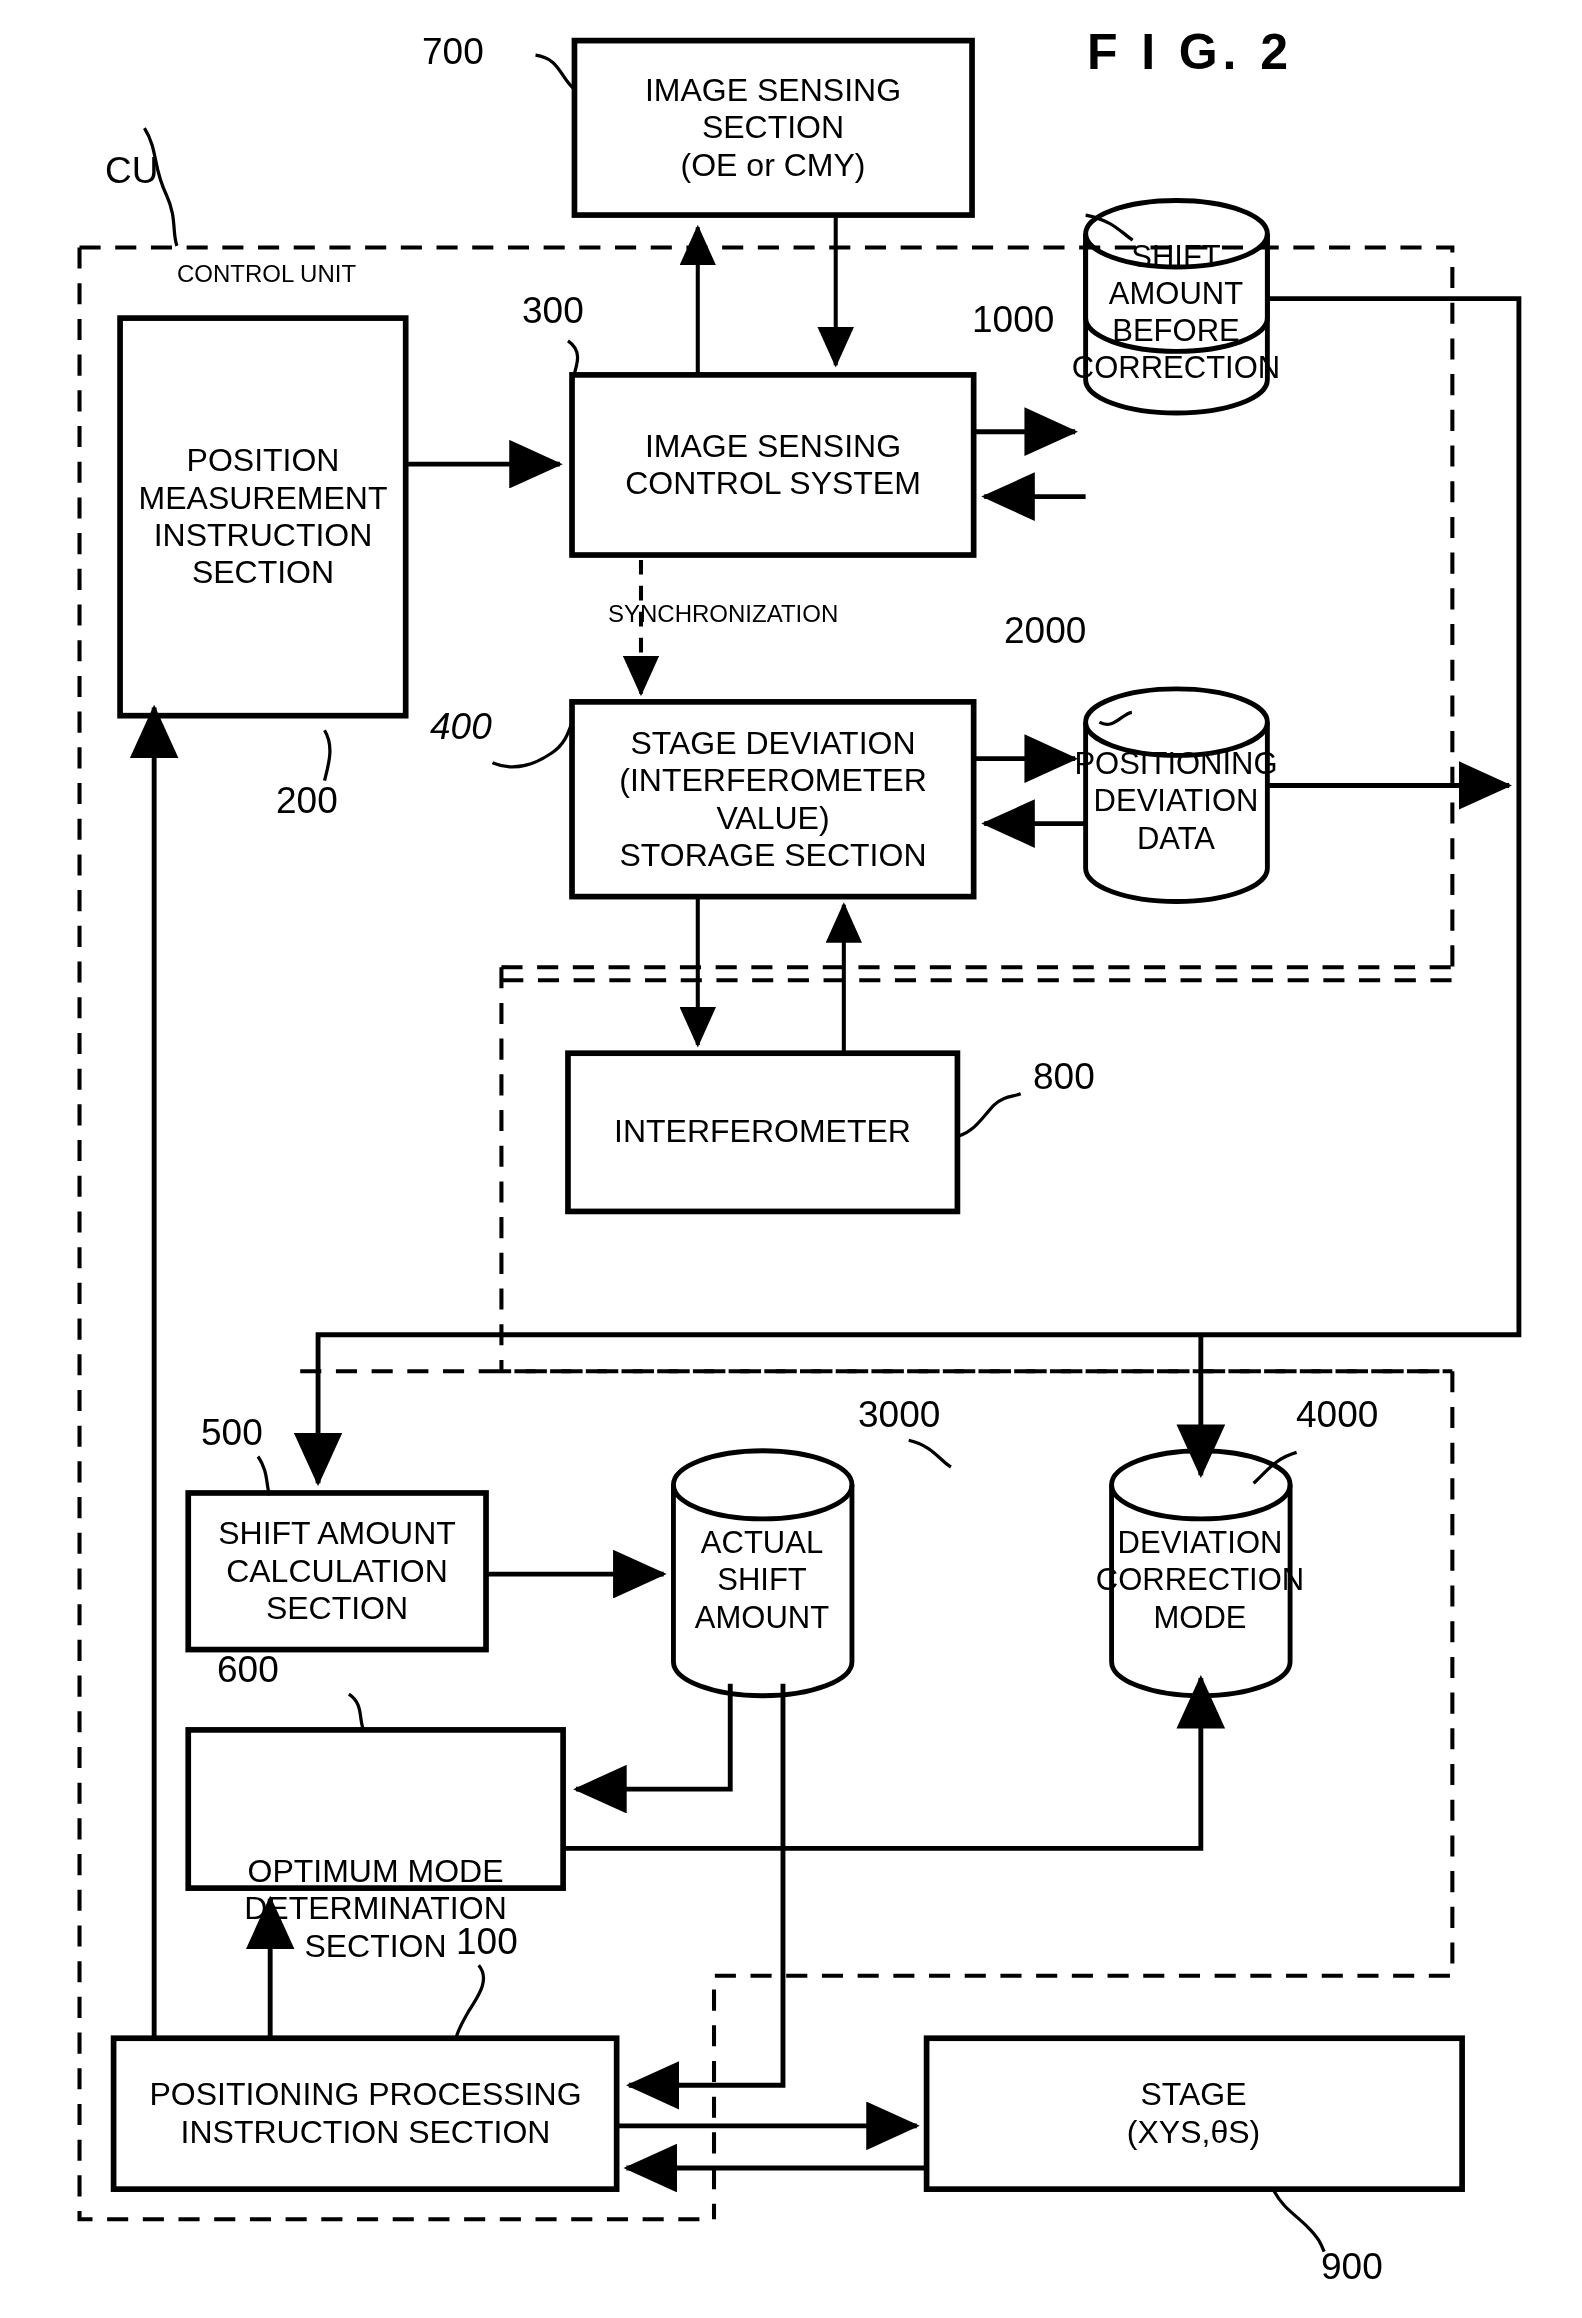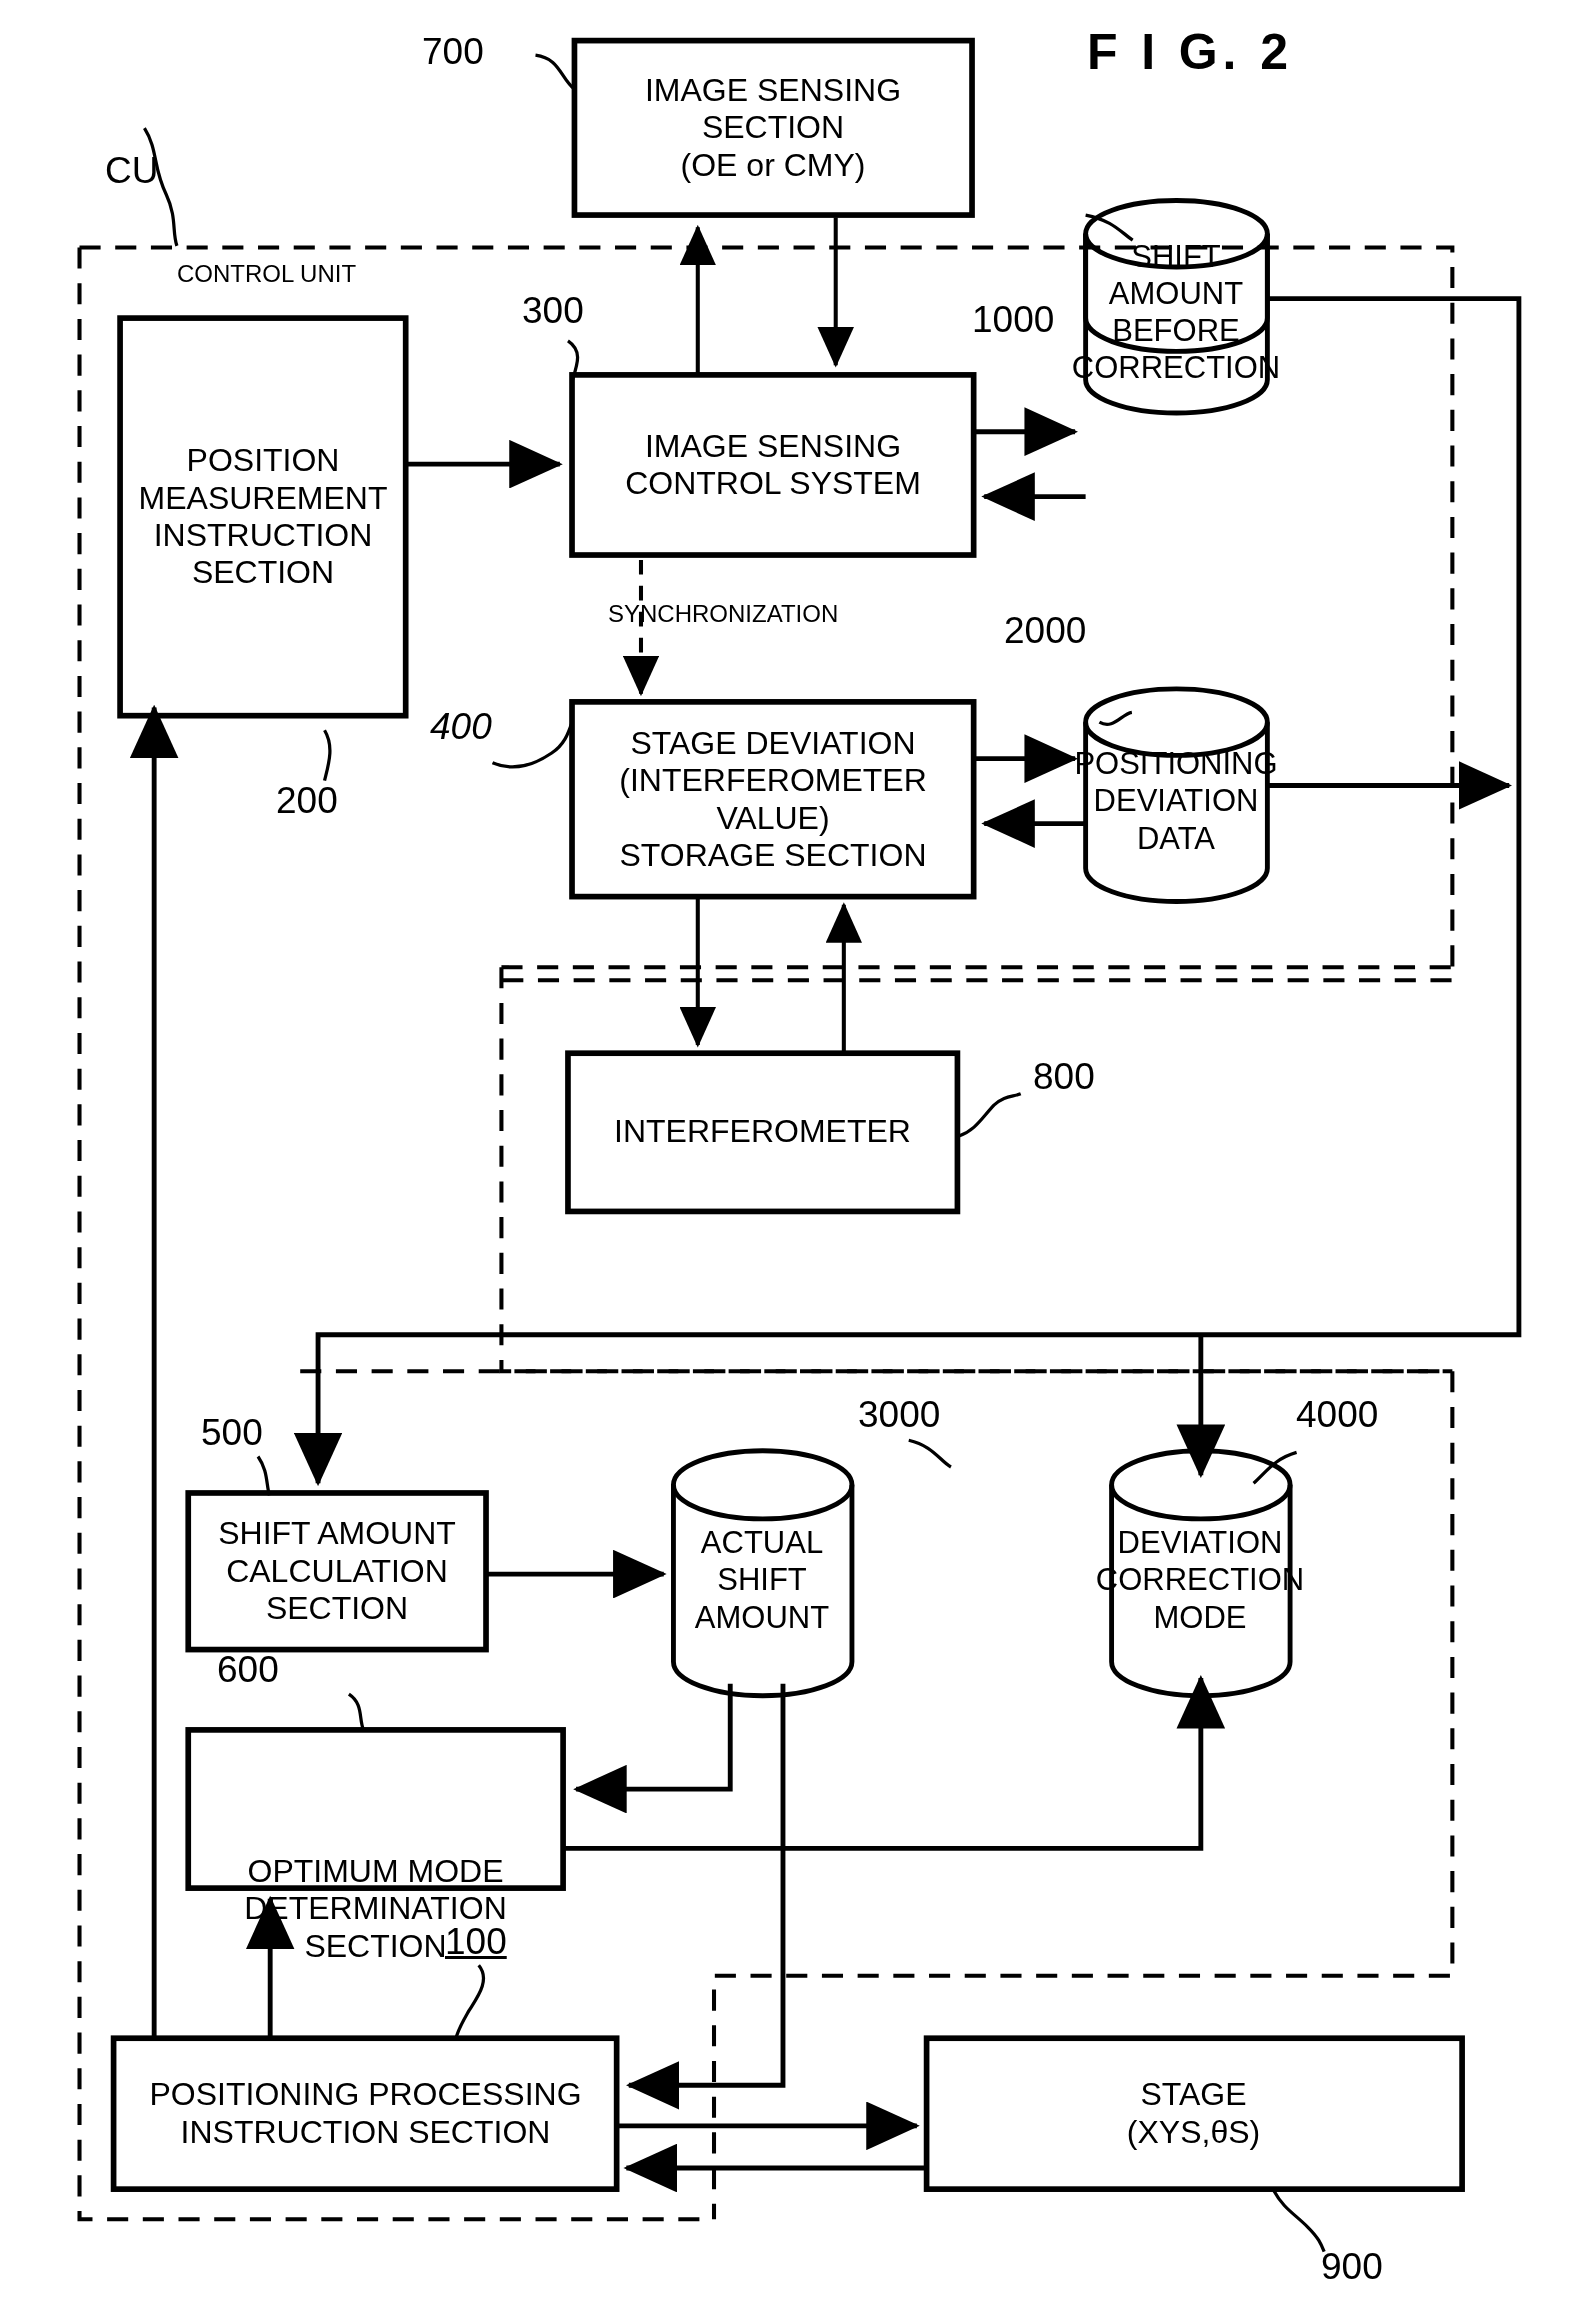--- a/index.html
+++ b/index.html
@@ -192,21 +192,21 @@
   <div class="plain-label" style="left:177px; top:260px;">CONTROL UNIT</div>
   <div class="plain-label" style="left:608px; top:600px;">SYNCHRONIZATION</div>
 
   <div class="ref-num" style="left:422px; top:31px;">700</div>
   <div class="ref-num" style="left:276px; top:780px;">200</div>
   <div class="ref-num" style="left:522px; top:290px;">300</div>
   <div class="ref-num" style="left:430px; top:706px;font-style:italic;">400</div>
   <div class="ref-num" style="left:1021px; top:1056px;margin-left:12px;">800</div>
   <div class="ref-num" style="left:201px; top:1412px;">500</div>
   <div class="ref-num" style="left:217px; top:1649px;">600</div>
-  <div class="ref-num" style="left:445px; top:1921px;text-decoration:underline;">100</div>
+  <div class="ref-num" style="left:456px; top:1921px;">100</div>
   <div class="ref-num" style="left:1321px; top:2246px;">900</div>
 
   <div class="ref-num" style="left:972px; top:299px;">1000</div>
   <div class="ref-num" style="left:1004px; top:610px;">2000</div>
   <div class="ref-num" style="left:858px; top:1394px;">3000</div>
   <div class="ref-num" style="left:1296px; top:1394px;">4000</div>
 
   <div class="box-label" style="left:574px; top:41px; width:398px; height:174px;">IMAGE SENSING
 SECTION
 (OE or CMY)</div>

